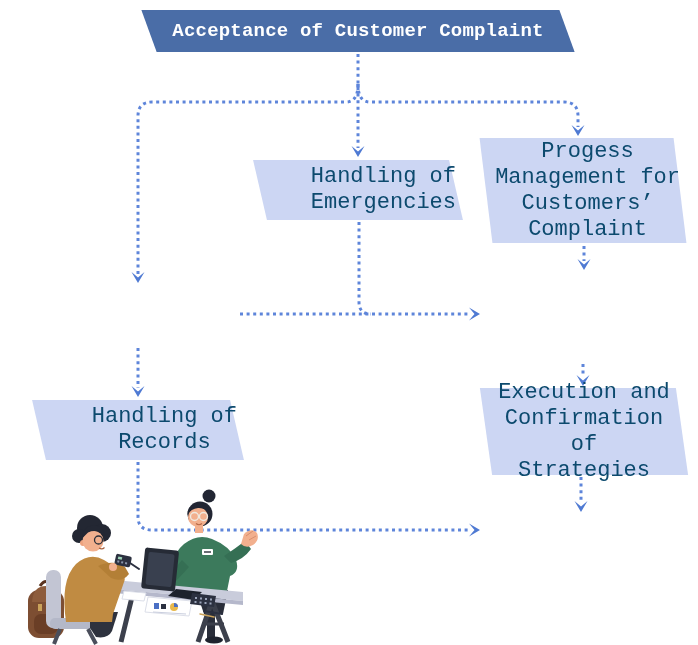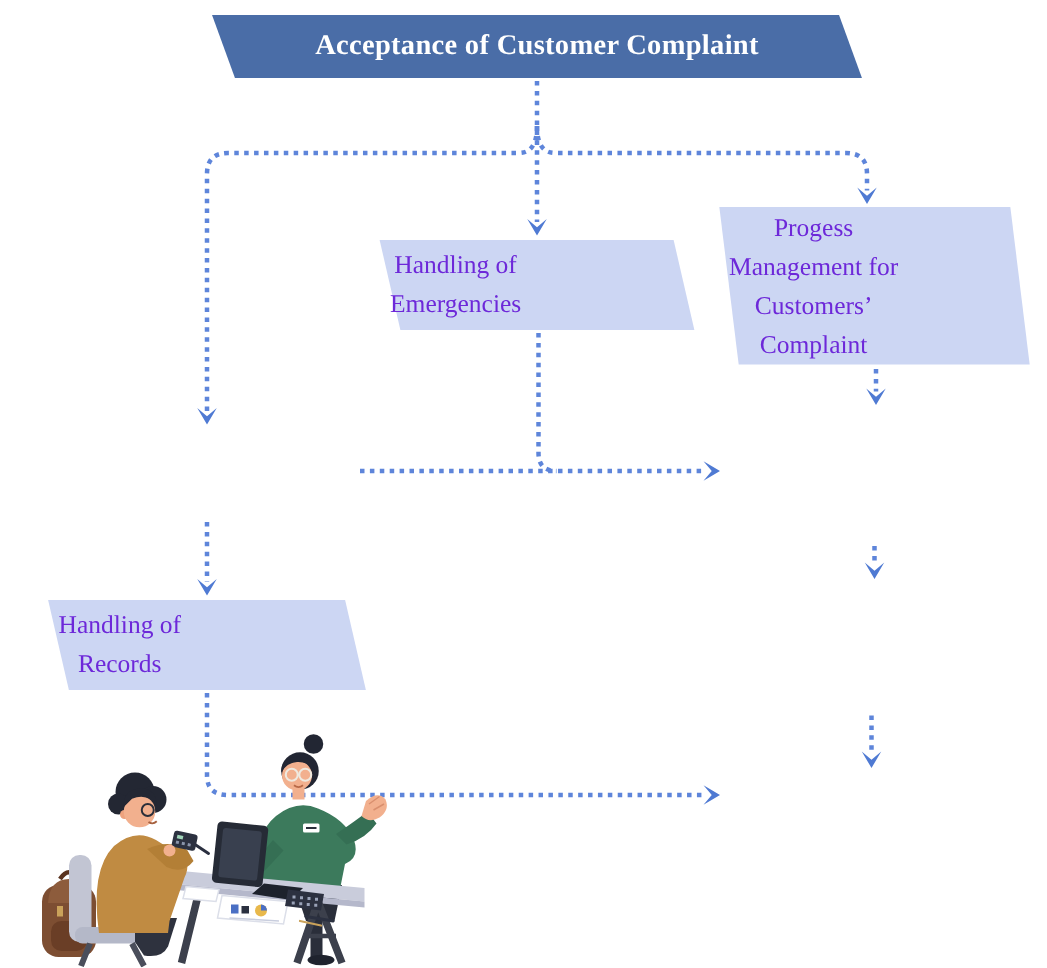--- a/index.html
+++ b/index.html
@@ -1,21 +1,21 @@
 <!DOCTYPE html>
 <html><head>
 <meta charset="utf-8">
 <style>
   html,body{margin:0;padding:0;background:#ffffff;}
   .stage{position:relative;width:698px;height:645px;background:#ffffff;overflow:hidden;
-         font-family:Liberation Serif, serif;}
+         font-family:Liberation Mono, monospace;}
   svg.layer{position:absolute;left:0;top:0;width:698px;height:645px;}
 
-  .node{position:absolute;display:flex;align-items:center;justify-content:flex-start;
-        text-align:center;color:#6d28d9;font-size:17px;line-height:26px;
+  .node{position:absolute;display:flex;align-items:center;justify-content:flex-end;
+        text-align:center;color:#0c4a6e;font-size:22px;line-height:26px;
         white-space:pre-line;z-index:2;}
   .node::before{content:"";position:absolute;inset:0;background:#ccd6f3;
         transform:skewX(var(--sk,13deg));z-index:-1;}
   .node span{position:relative;}
 
   .banner{position:absolute;left:149px;top:10px;width:418px;height:42px;--sk:20deg;
         display:flex;align-items:center;justify-content:center;z-index:2;
         color:#ffffff;font-size:19px;font-weight:bold;letter-spacing:.2px;}
   .banner::before{content:"";position:absolute;inset:0;background:#4a6da7;
         transform:skewX(20deg);z-index:-1;}
@@ -177,14 +177,19 @@
   <div class="node n-progress">
     <span>Progess
 Management for
 Customers’
 Complaint</span>
   </div>
   <div class="node n-records">
     <span>Handling of
 Records</span>
   </div>
+  <div class="node n-execution">
+    <span>Execution and
+Confirmation of
+Strategies</span>
+  </div>
 
 </div>
 
 </body></html>

